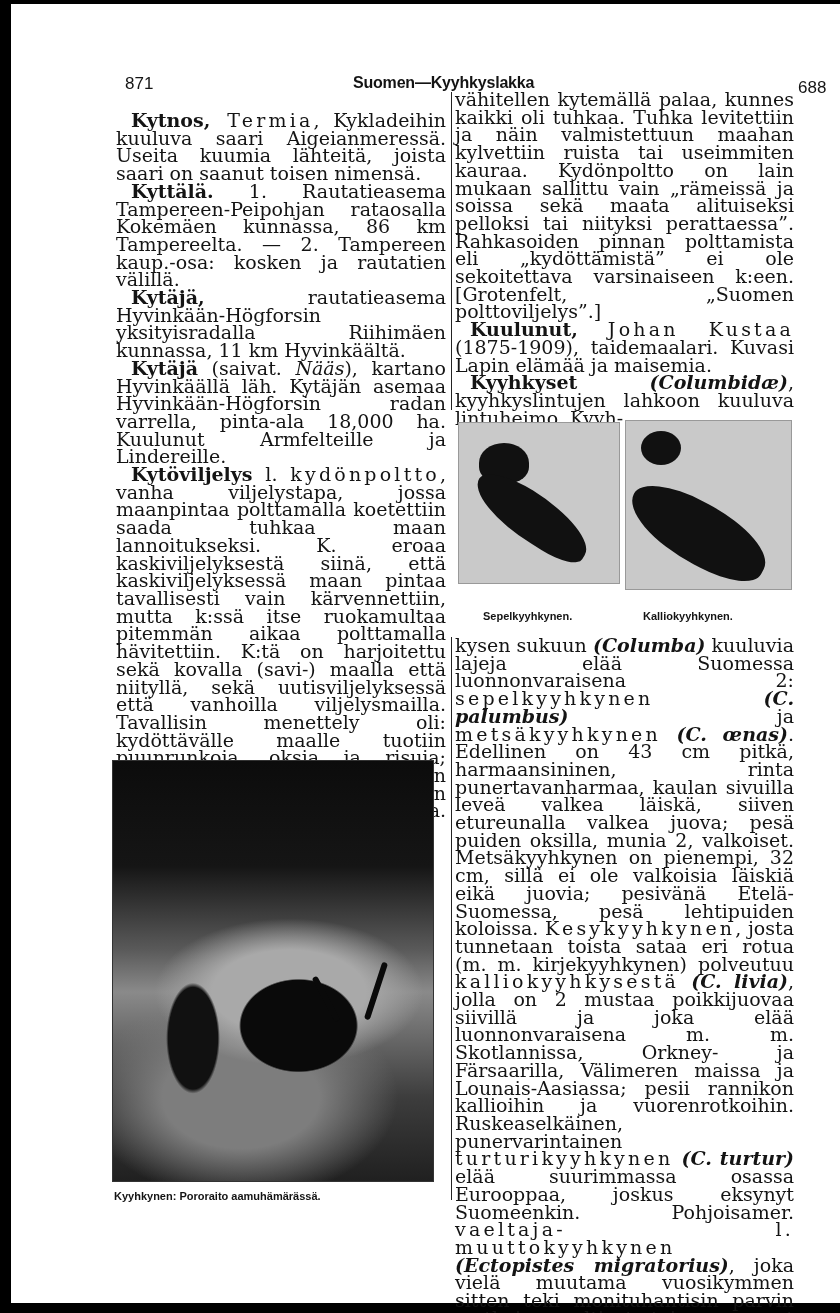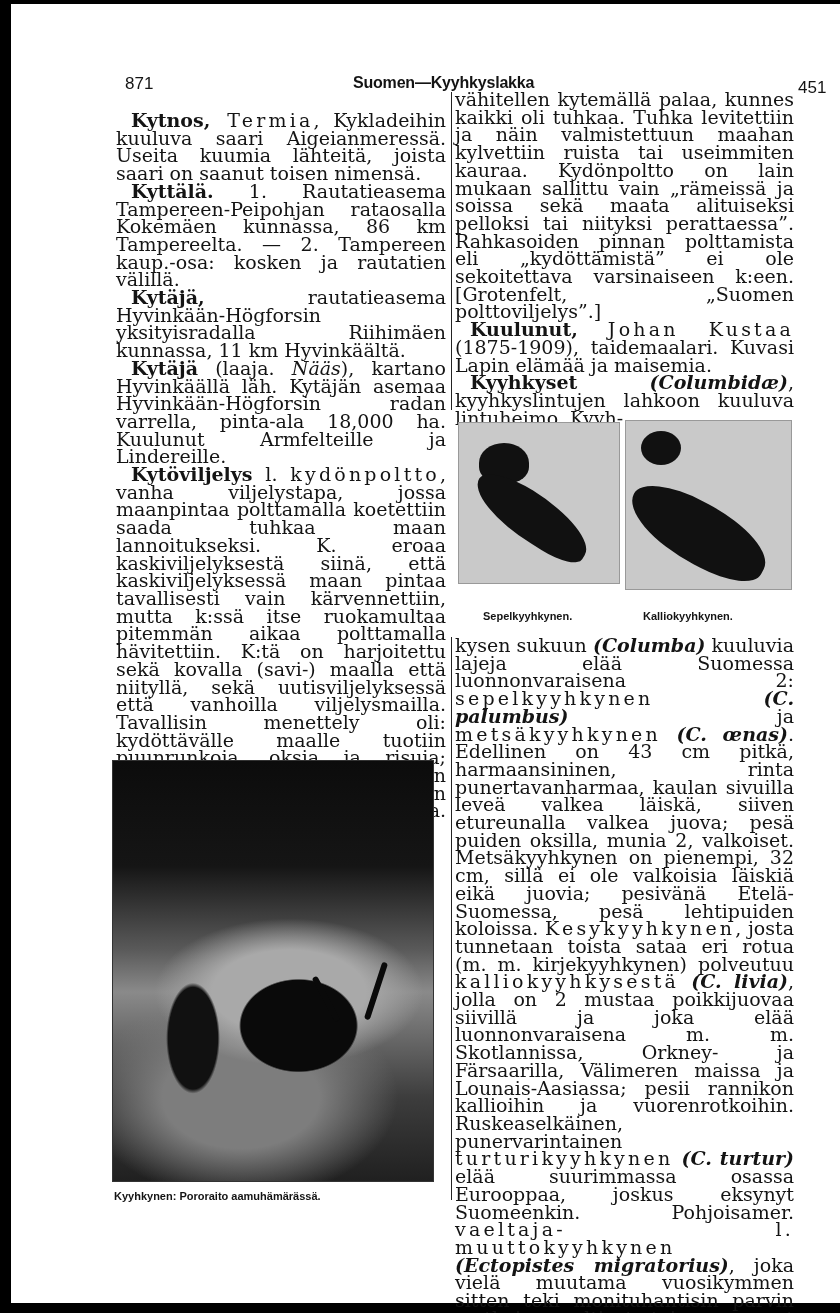--- a/index.html
+++ b/index.html
@@ -57,32 +57,32 @@
 </head>
 <body>
 
 <div class="scan-top"></div>
 <div class="scan-left"></div>
 <div class="scan-bottom"></div>
 
 <header class="running-head">
   <span class="page-num-left">871</span>
   <span class="head-title">Suomen—Kyyhkyslakka</span>
-  <span class="page-num-right">451</span>
+  <span class="page-num-right">688</span>
 </header>
 
 <section class="col col-left">
 
   <p><span class="hw">Kytnos,</span><span class="sp"> Termia</span><span>, Kykladeihin kuuluva saari Aigeianmeressä. Useita kuumia lähteitä, joista saari on saanut toisen nimensä.</span></p>
 
   <p><span class="hw">Kyttälä.</span><span> 1. Rautatieasema Tampereen-Peipohjan rataosalla Kokemäen kunnassa, 86 km Tampereelta. — 2. Tampereen kaup.-osa: kosken ja rautatien välillä.</span></p>
 
   <p><span class="hw">Kytäjä,</span><span> rautatieasema Hyvinkään-Högforsin yksityisradalla Riihimäen kunnassa, 11 km Hyvinkäältä.</span></p>
 
-  <p><span class="hw">Kytäjä</span><span> (laaja. </span><span class="it">Nääs</span><span>), kartano Hyvinkäällä läh. Kytäjän asemaa Hyvinkään-Högforsin radan varrella, pinta-ala 18,000 ha. Kuulunut Armfelteille ja Lindereille.</span></p>
+  <p><span class="hw">Kytäjä</span><span> (saivat. </span><span class="it">Nääs</span><span>), kartano Hyvinkäällä läh. Kytäjän asemaa Hyvinkään-Högforsin radan varrella, pinta-ala 18,000 ha. Kuulunut Armfelteille ja Lindereille.</span></p>
 
   <p><span class="hw">Kytöviljelys</span><span> l. </span><span class="sp">kydönpoltto</span><span>, vanha viljelystapa, jossa maanpintaa polttamalla koetettiin saada tuhkaa maan lannoitukseksi. K. eroaa kaskiviljelyksestä siinä, että kaskiviljelyksessä maan pintaa tavallisesti vain kärvennettiin, mutta k:ssä itse ruokamultaa pitemmän aikaa polttamalla hävitettiin. K:tä on harjoitettu sekä kovalla (savi-) maalla että niityllä, sekä uutisviljelyksessä että vanhoilla viljelysmailla. Tavallisin menettely oli: kydöttävälle maalle tuotiin puunrunkoja, oksia ja risuja; nämä ladottiin lavoihin, joiden peitteeksi nostettiin kynnetyn ruokamullan viilloksia ja turpeita. Roviot sytytettiin ja saivat</span></p>
 </section>
 
 <div class="col-rule" style="top:92px;height:318px;"></div>
 <div class="col-rule" style="top:637px;height:563px;"></div>
 
 <figure class="figure-reindeer" style="margin:0;">
   <div class="antler" style="left:210px;top:213px;width:6px;height:50px;transform:rotate(-28deg);"></div>
   <div class="antler" style="left:260px;top:200px;width:6px;height:60px;transform:rotate(18deg);"></div>

